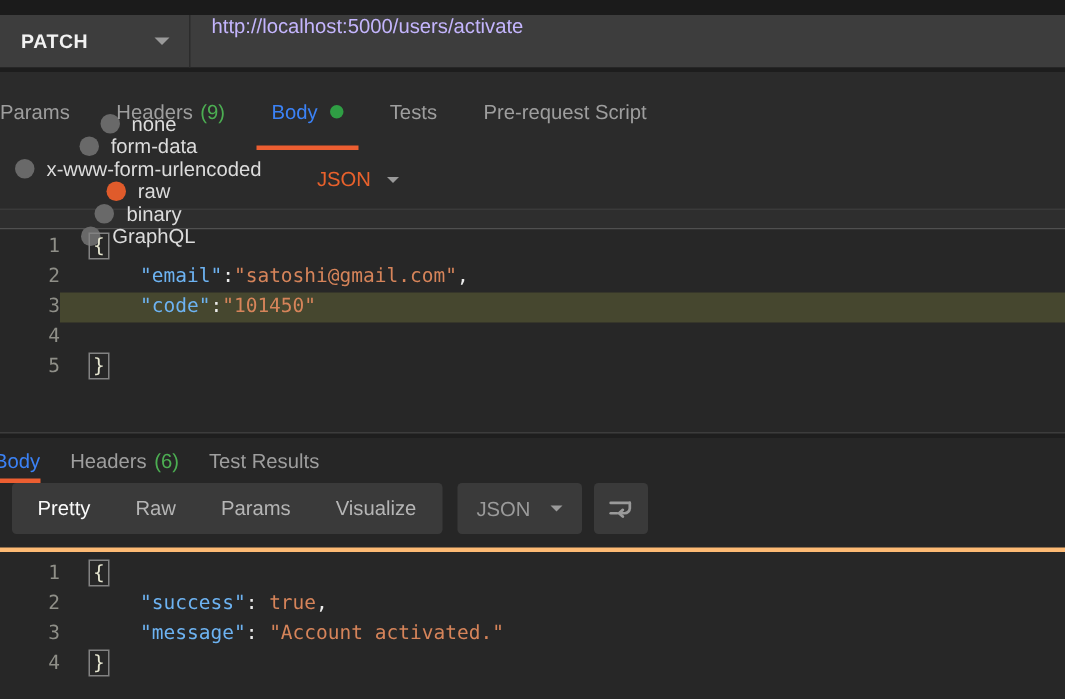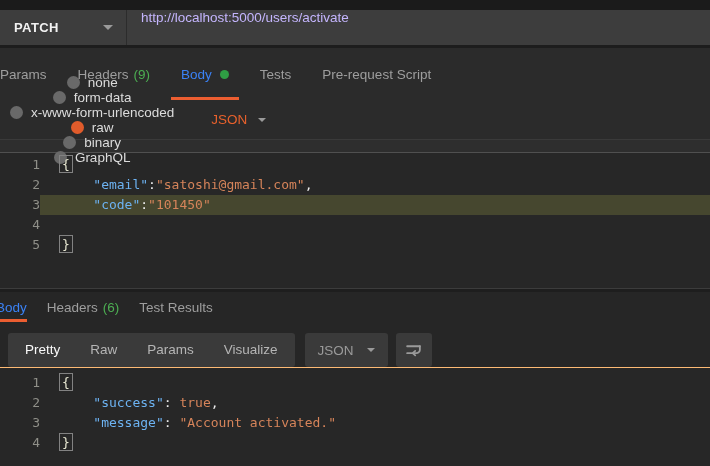--- a/index.html
+++ b/index.html
@@ -50,22 +50,22 @@
   .tk-brace { color:#e8e8d2; border:1px solid #828282; display:inline-block; height:18px;
               line-height:17px; padding:0 2px; margin-left:-3px; }
 
   .section-divider { height:4px; background:#1e1e1e; border-top:1px solid #3c3c3c; }
 
   .resp-tabs { height:30px; background:#262626; display:flex; align-items:stretch; }
   .resp-tabs .tab { margin-right:20px; font-size:13.5px; }
   .resp-tabs .tab:first-child { margin-left:-4px; }
   .resp-tabs .tab.active::after { left:0; right:0; }
 
-  .resp-toolbar { height:46px; background:#262626; display:flex; align-items:flex-end;
-                  padding-left:8px; border-bottom:1px solid #fdba74; }
+  .resp-toolbar { height:46px; background:#262626; display:flex; align-items:flex-start;
+                  padding-left:8px; border-bottom:3px solid #fdba74; }
   .views-group { display:flex; align-items:center; background:#3a3a3a; border-radius:3px;
                  height:34px; padding:0 2px; }
   .view-btn { padding:0 15px; color:#b5b5b5; font-size:13.5px; line-height:34px; cursor:pointer; }
   .view-btn.active { color:#fafafa; }
   .json-box { margin-left:10px; height:34px; background:#3a3a3a; border-radius:3px;
               display:flex; align-items:center; padding:0 13px; cursor:pointer; }
   .json-box .lang { color:#9a9a9a; font-size:13.5px; margin-right:13px; }
   .wrap-box { margin-left:8px; width:36px; height:34px; background:#3a3a3a; border-radius:3px;
               display:flex; align-items:center; justify-content:center; cursor:pointer; }
   .resp-editor { background:#272727; height:98px; padding-top:5px; }

